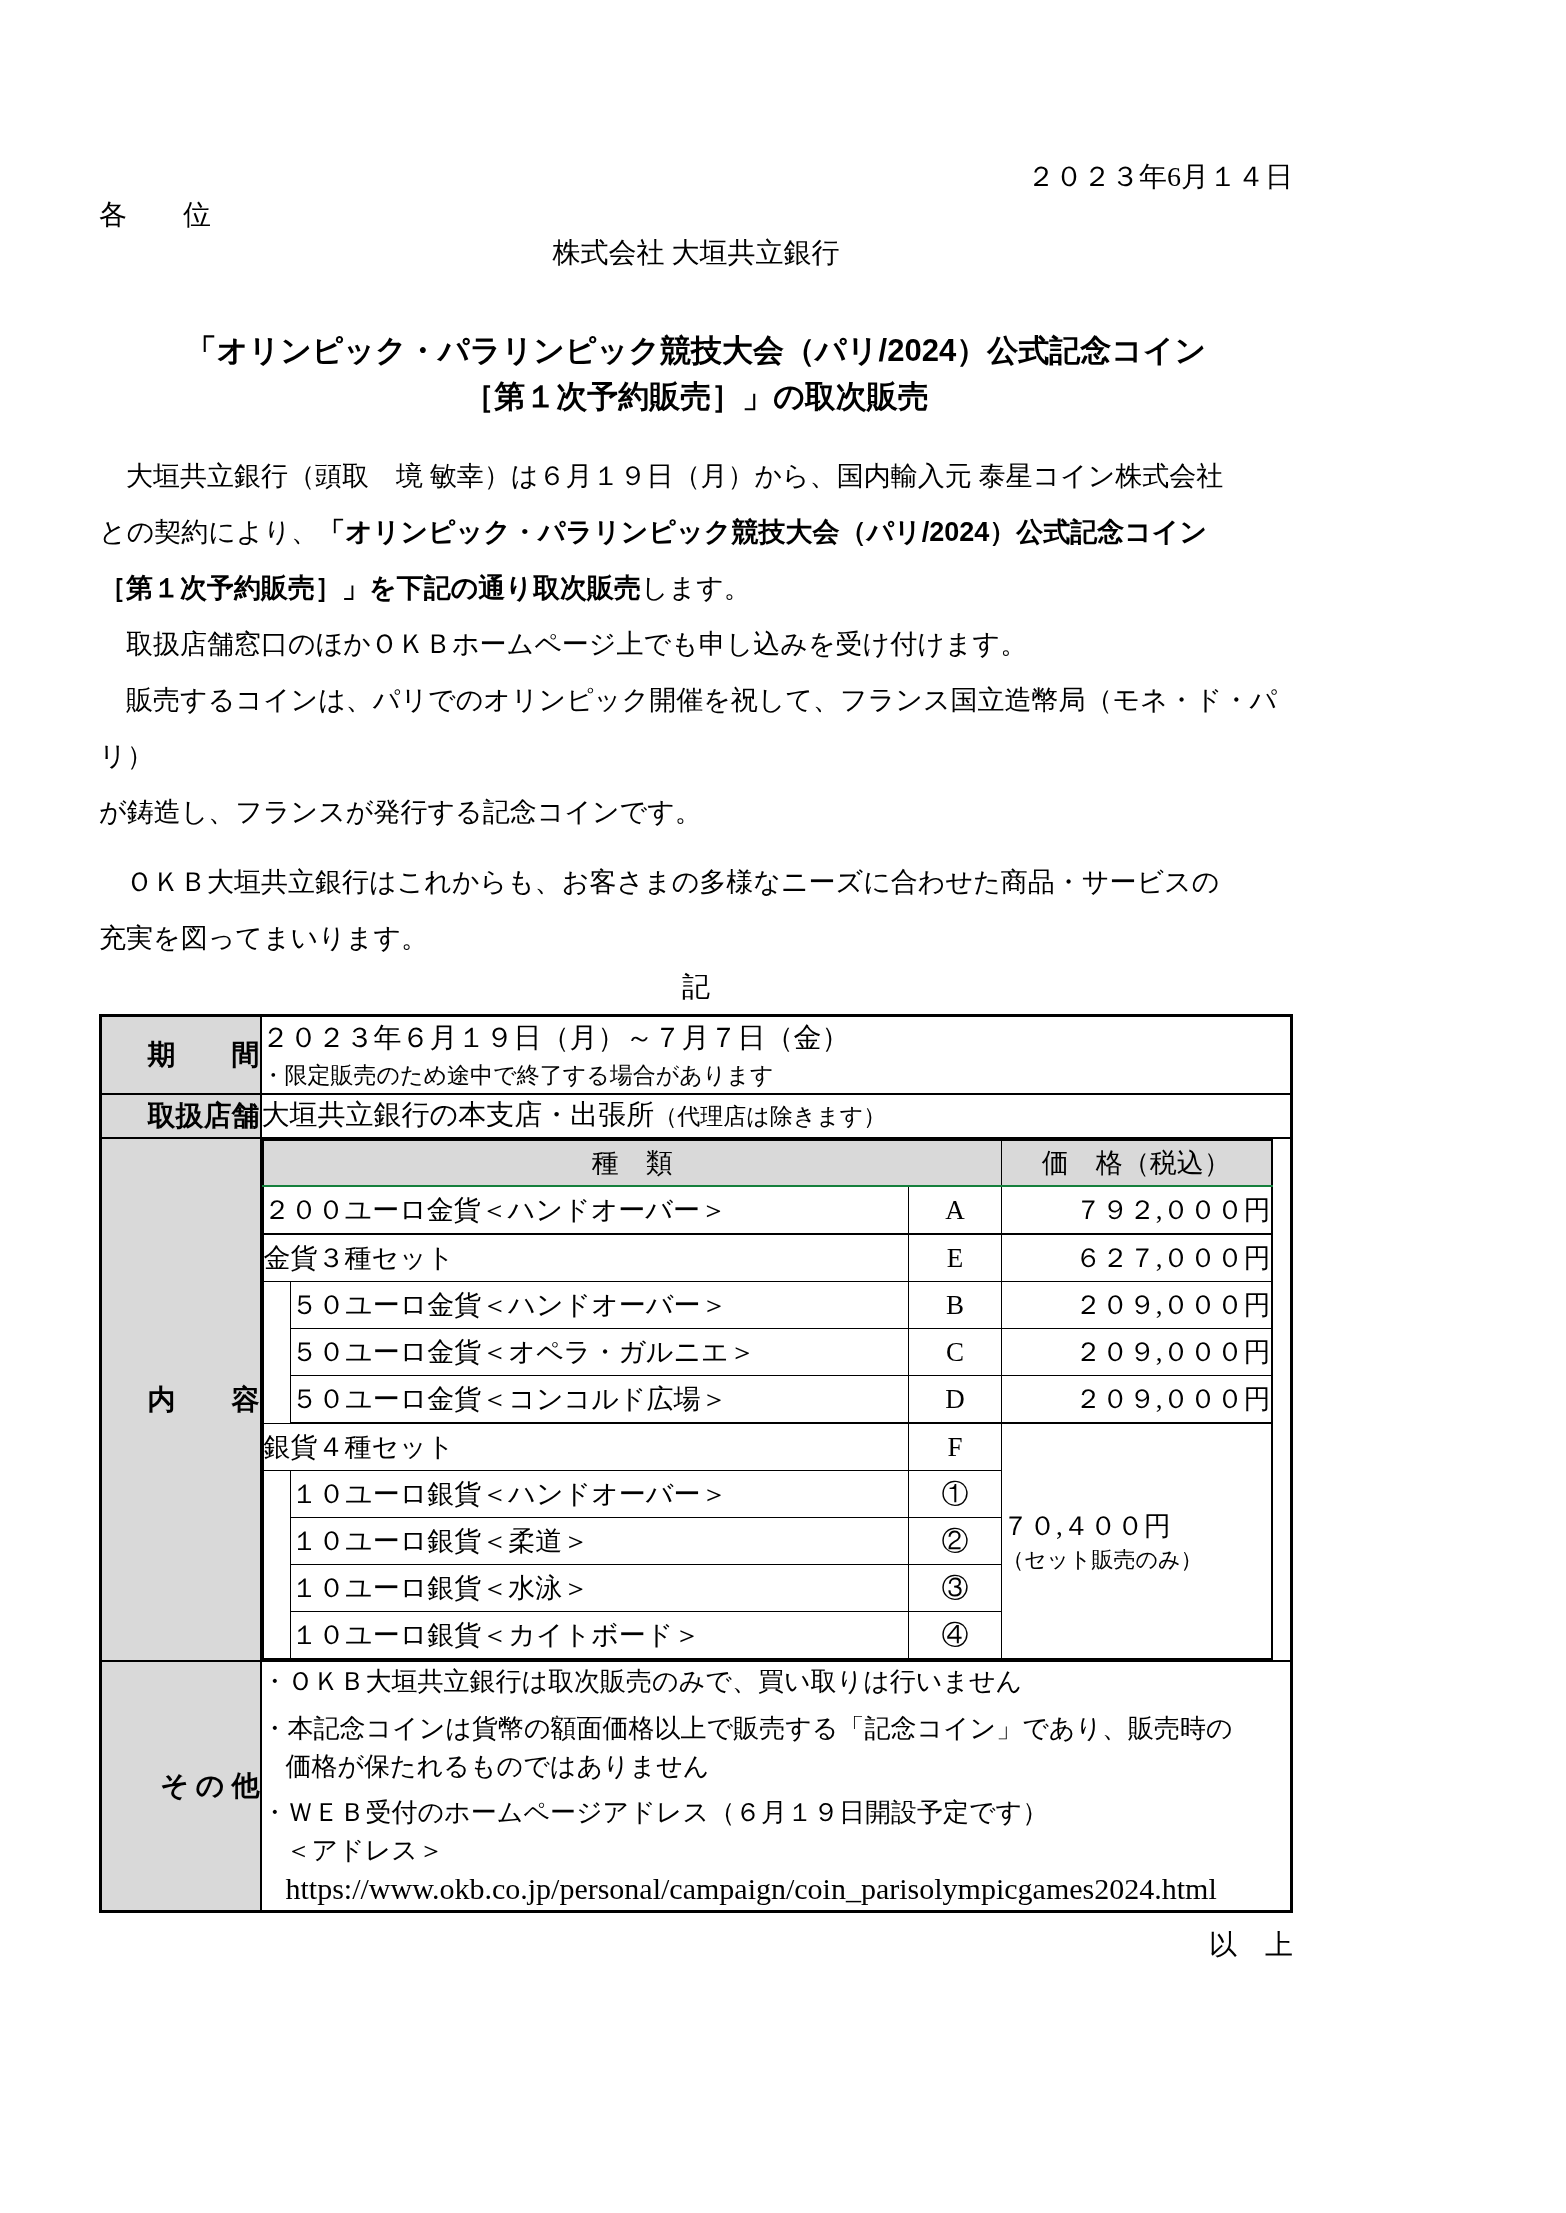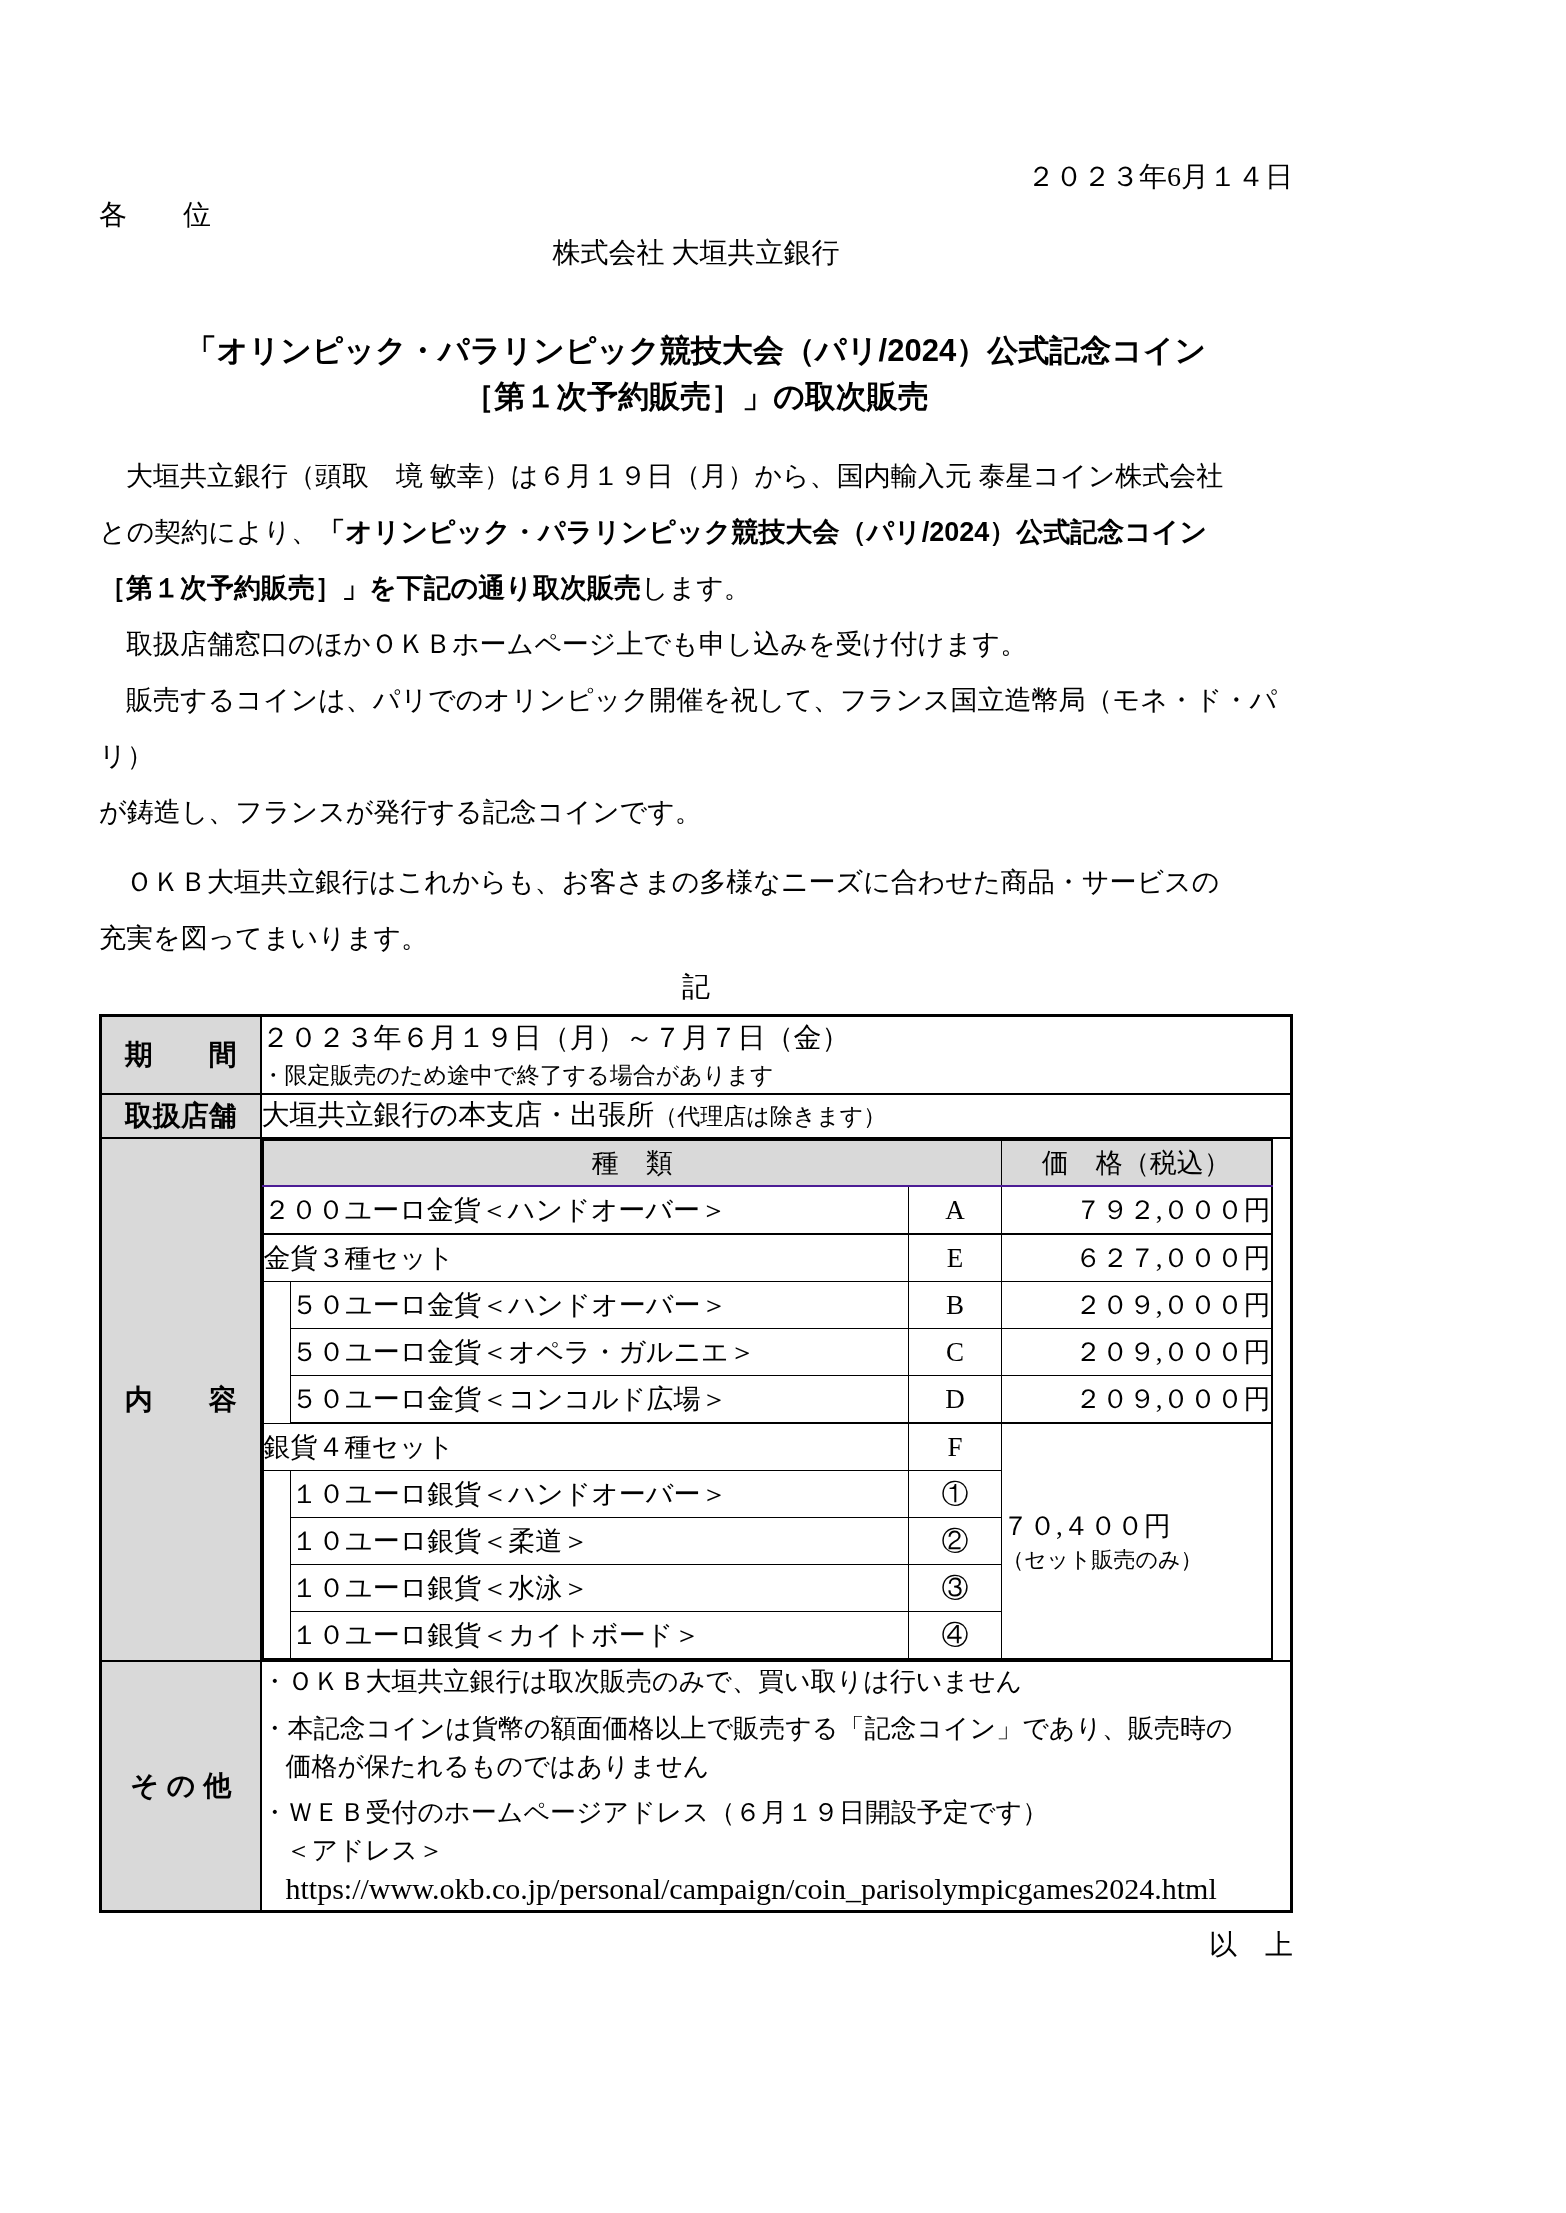--- a/index.html
+++ b/index.html
@@ -55,22 +55,22 @@
     border:3px solid #000;
   }
   table.outer > tbody > tr > td{
     border:2px solid #000;
     vertical-align:middle;
     padding:0;
   }
   td.lbl{
     width:160px;
     background:#d9d9d9;
-    text-align:center;
-    font-family:Liberation Sans, sans-serif;
+    text-align:right;
+    font-family:Liberation Serif, serif;
     font-weight:bold;
     font-size:28px;
   }
   td.val{padding:10px 18px 10px 20px;}
   .period-value{font-size:28px;line-height:42px;}
   .period-note{font-size:23px;line-height:34px;}
   .stores-cell{font-size:28px;line-height:40px;padding-top:10px;padding-bottom:10px;}
   .stores-note{font-size:23px;}
   td.content-cell{padding:22px 0 30px 14px;vertical-align:top;}
   
@@ -84,21 +84,21 @@
   table.inner td{
     border:1px solid #000;
     vertical-align:middle;
     height:46px;
     padding:0;
   }
   tr.ihead td{
     background:#d9d9d9;
     height:44px;
     text-align:center;
-    border-bottom:2px solid #4c1d95;
+    border-bottom:2px solid #15803d;
   }
   td.name{text-align:left;padding-left:16px;}
   td.code{text-align:center;}
   td.price{text-align:right;padding-right:20px;}
   td.strip{border:none;border-right:1px solid #000;}
   tr.grp td{border-bottom:2px solid #000;}
   td.nobot{border-bottom:none;}
   td.merged-price{
     text-align:left;
     padding-right:16px;

